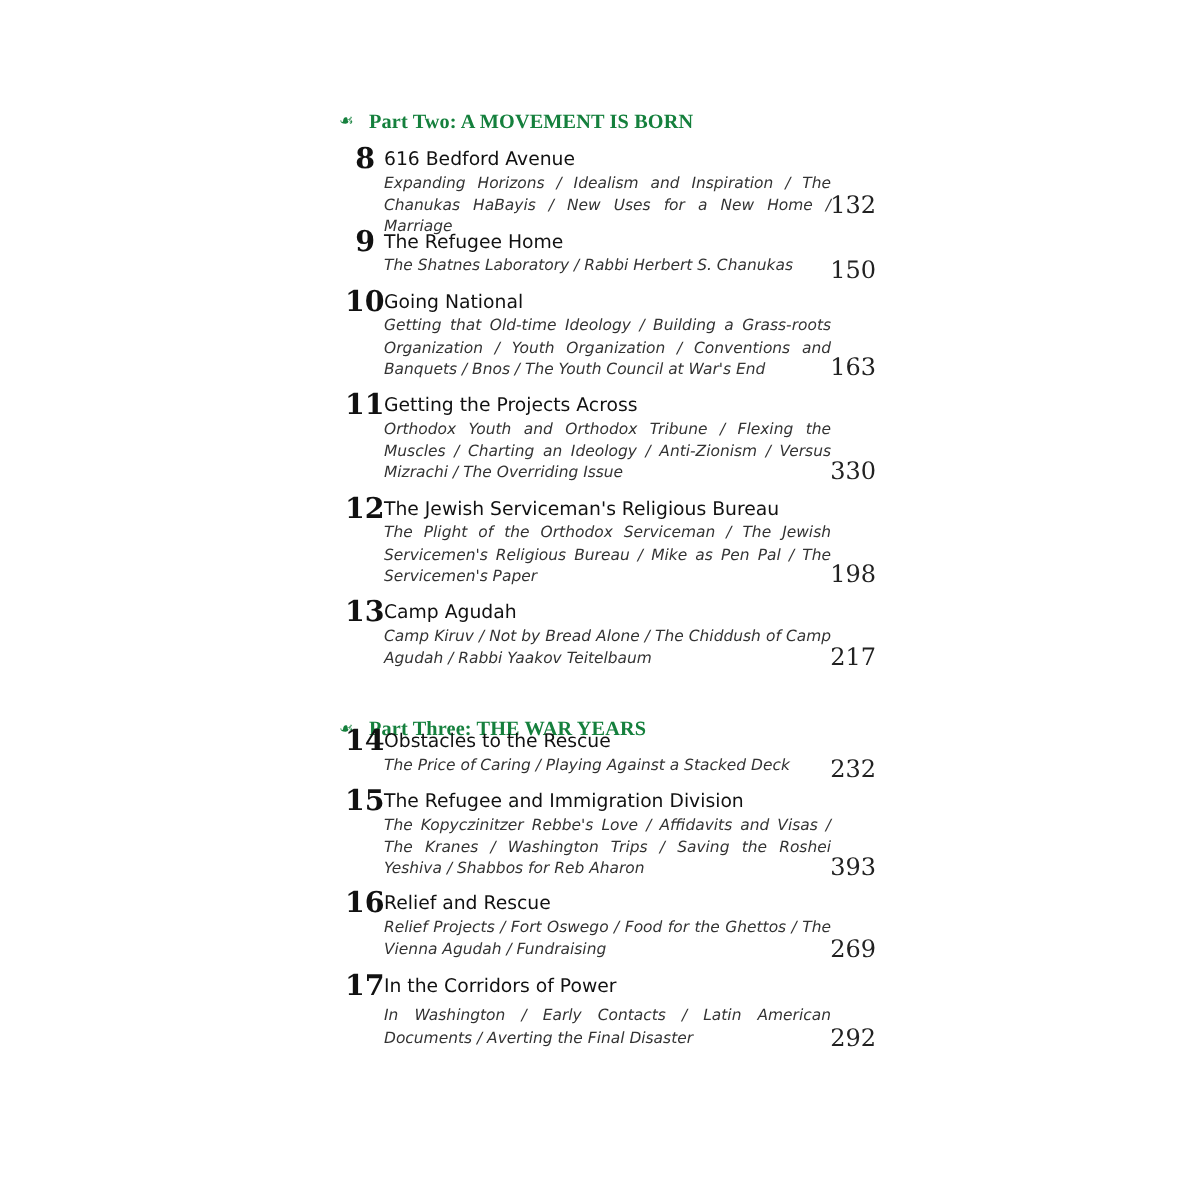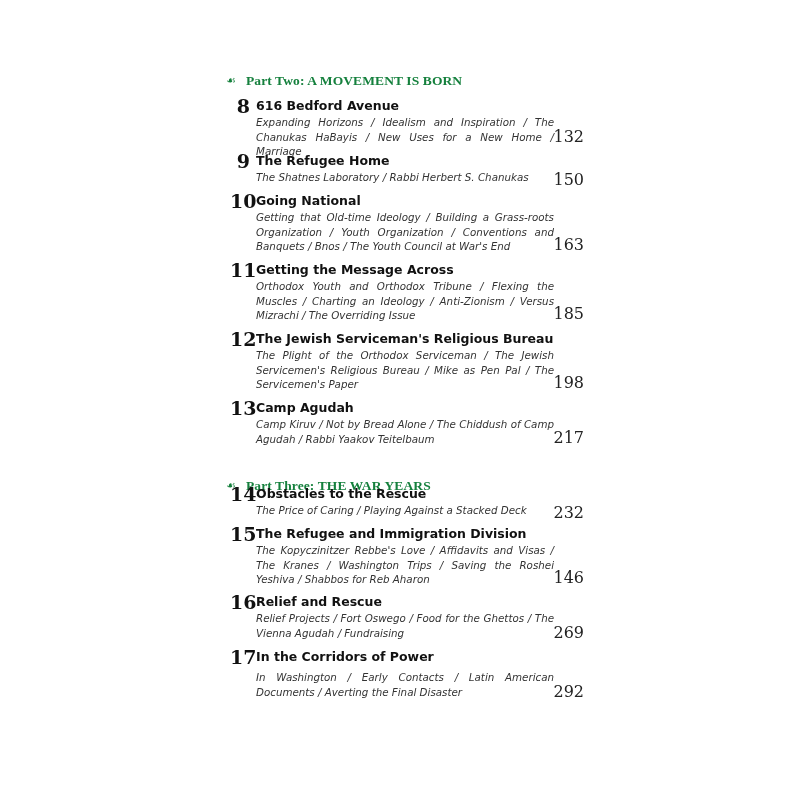--- a/index.html
+++ b/index.html
@@ -2,21 +2,21 @@
 <html><head>
 <meta charset="utf-8">
 <style>
   html, body { margin: 0; padding: 0; background: #ffffff; }
   body { width: 800px; height: 800px; position: relative; overflow: hidden; font-family: "DejaVu Sans", sans-serif; color: #1a1a1a; }
   .page { position: absolute; left: 0; top: 0; width: 800px; height: 800px; }
   .part { position: absolute; left: 226px; font-family: Liberation Serif, serif; font-weight: bold; font-size: 13.5px; letter-spacing: 0.1px; color: #15803d; white-space: nowrap; }
   .part .orn { display: inline-block; width: 20px; font-size: 11px; font-weight: normal; vertical-align: 1px; }
   .entry { position: absolute; left: 230px; width: 360px; }
   .num { position: absolute; left: 0; top: -3px; width: 20px; text-align: right; font-family: "DejaVu Serif", serif; font-weight: bold; font-size: 19px; color: #111; }
-  .title { position: absolute; left: 26px; top: 0; font-family: "DejaVu Sans", sans-serif; font-weight: bold; font-size: 12.5px; color: #111; white-space: nowrap; }
+  .title { position: absolute; left: 26px; top: 0; font-family: "DejaVu Sans", sans-serif; font-weight: normal; font-size: 12.5px; color: #111; white-space: nowrap; }
   .desc { position: absolute; left: 26px; top: 17px; width: 298px; font-family: "DejaVu Sans", sans-serif; font-style: italic; font-size: 10.3px; line-height: 14.5px; color: #333; text-align: justify; text-align-last: left; }
   .pg { position: absolute; right: 6px; font-family: "DejaVu Serif", serif; font-size: 16px; color: #222; }
   .footer { position: absolute; left: 373px; top: 709px; font-family: "DejaVu Serif", serif; font-size: 11.5px; color: #222; white-space: nowrap; }
   .footer .dash { color: #888; letter-spacing: 2px; }
 </style>
 </head>
 <body>
 
 <div class="page">
 
@@ -40,23 +40,23 @@
 
   <div class="entry" style="top:193px;">
     <span class="num">10</span>
     <span class="title">Going National</span>
     <div class="desc">Getting that Old-time Ideology / Building a Grass-roots Organization / Youth Organization / Conventions and Banquets / Bnos / The Youth Council at War's End</div>
     <span class="pg" style="top:42px;margin-left:32px;">163</span>
   </div>
 
   <div class="entry" style="top:262px;">
     <span class="num">11</span>
-    <span class="title">Getting the Message Across</span>
+    <span class="title">Getting the Projects Across</span>
     <div class="desc">Orthodox Youth and Orthodox Tribune / Flexing the Muscles / Charting an Ideology / Anti-Zionism / Versus Mizrachi / The Overriding Issue</div>
-    <span class="pg" style="top:42px;">185</span>
+    <span class="pg" style="top:42px;">330</span>
   </div>
 
   <div class="entry" style="top:331px;">
     <span class="num">12</span>
     <span class="title">The Jewish Serviceman's Religious Bureau</span>
     <div class="desc">The Plight of the Orthodox Serviceman / The Jewish Servicemen's Religious Bureau / Mike as Pen Pal / The Servicemen's Paper</div>
     <span class="pg" style="top:42px;">198</span>
   </div>
 
   <div class="entry" style="top:400px;">
@@ -74,21 +74,21 @@
     <span class="num">14</span>
     <span class="title">Obstacles to the Rescue</span>
     <div class="desc">The Price of Caring / Playing Against a Stacked Deck</div>
     <span class="pg" style="top:17px;">232</span>
   </div>
 
   <div class="entry" style="top:526px;">
     <span class="num">15</span>
     <span class="title">The Refugee and Immigration Division</span>
     <div class="desc">The Kopyczinitzer Rebbe's Love / Affidavits and Visas / The Kranes / Washington Trips / Saving the Roshei Yeshiva / Shabbos for Reb Aharon</div>
-    <span class="pg" style="top:42px;">146</span>
+    <span class="pg" style="top:42px;">393</span>
   </div>
 
   <div class="entry" style="top:594px;">
     <span class="num">16</span>
     <span class="title">Relief and Rescue</span>
     <div class="desc">Relief Projects / Fort Oswego / Food for the Ghettos / The Vienna Agudah / Fundraising</div>
     <span class="pg" style="top:29px;">269</span>
   </div>
 
   <div class="entry" style="top:649px;">

